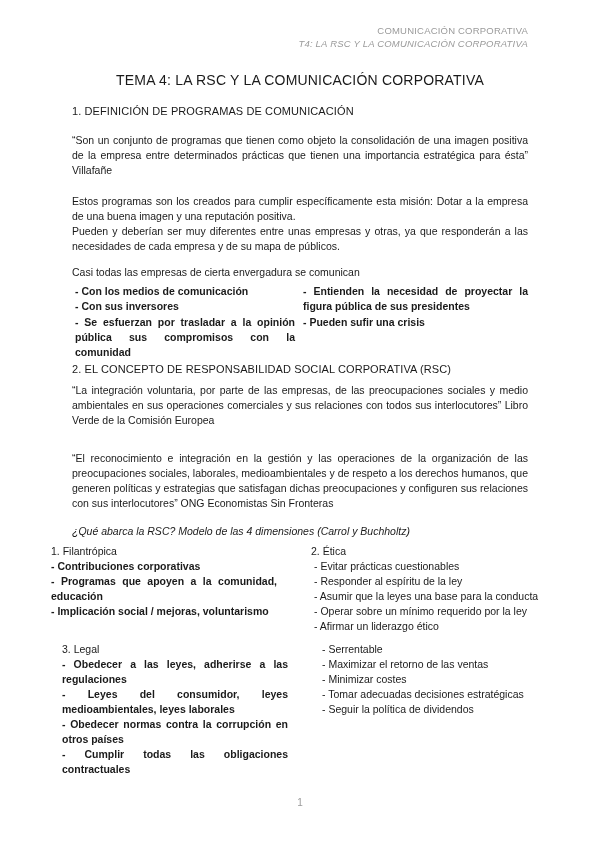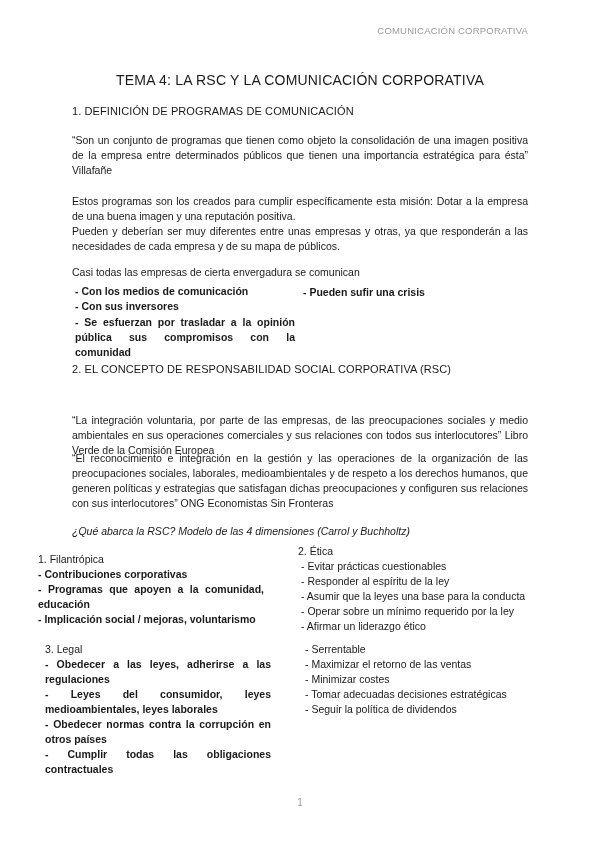--- a/index.html
+++ b/index.html
@@ -14,66 +14,68 @@
   .cols { position: absolute; display: flex; }
   .col { line-height: 15px; }
   .item { text-align: justify; font-weight: bold; }
   .pnum { position: absolute; left: 0; width: 600px; top: 797px; text-align: center; color: #9a9a9a; font-size: 10px; }
 </style>
 </head>
 <body>
 
 <div class="hdr">
   <div>COMUNICACIÓN CORPORATIVA</div>
+  <div class="sub">T4: LA RSC Y LA COMUNICACIÓN CORPORATIVA</div>
 </div>
 
 <div class="title">TEMA 4: LA RSC Y LA COMUNICACIÓN CORPORATIVA</div>
 
 <div class="abs h" style="top:104px;">1. DEFINICIÓN DE PROGRAMAS DE COMUNICACIÓN</div>
-<div class="abs just" style="top:133px;">“Son un conjunto de programas que tienen como objeto la consolidación de una imagen positiva de la empresa entre determinados públicos que tienen una importancia estratégica para ésta” Villafañe</div>
+<div class="abs just" style="top:133px;">“Son un conjunto de programas que tienen como objeto la consolidación de una imagen positiva de la empresa entre determinados prácticas que tienen una importancia estratégica para ésta” Villafañe</div>
 <div class="abs just" style="top:194px;">Estos programas son los creados para cumplir específicamente esta misión: Dotar a la empresa de una buena imagen y una reputación positiva.</div>
 <div class="abs just" style="top:224px;">Pueden y deberían ser muy diferentes entre unas empresas y otras, ya que responderán a las necesidades de cada empresa y de su mapa de públicos.</div>
 <div class="abs" style="top:265px;">Casi todas las empresas de cierta envergadura se comunican</div>
 
 <div class="cols" style="left:75px; top:284px; width:453px;">
   <div class="col" style="width:220px; margin-right:8px;">
     <div class="item">- Con los medios de comunicación</div>
     <div class="item">- Con sus inversores</div>
     <div class="item" style="padding-top:1px;">- Se esfuerzan por trasladar a la opinión pública sus compromisos con la comunidad</div>
   </div>
   <div class="col" style="width:225px;">
+    <div class="item">- Entienden la necesidad de proyectar la figura pública de sus presidentes</div>
     <div class="item" style="padding-top:1px;">- Pueden sufir una crisis</div>
   </div>
 </div>
 
 <div class="abs h" style="top:362px;">2. EL CONCEPTO DE RESPONSABILIDAD SOCIAL CORPORATIVA (RSC)</div>
-<div class="abs just" style="top:413px;">“La integración voluntaria, por parte de las empresas, de las preocupaciones sociales y medio ambientales en sus operaciones comerciales y sus relaciones con todos sus interlocutores” Libro Verde de la Comisión Europea</div>
+<div class="abs just" style="top:383px;">“La integración voluntaria, por parte de las empresas, de las preocupaciones sociales y medio ambientales en sus operaciones comerciales y sus relaciones con todos sus interlocutores” Libro Verde de la Comisión Europea</div>
 <div class="abs just" style="top:451px;">“El reconocimiento e integración en la gestión y las operaciones de la organización de las preocupaciones sociales, laborales, medioambientales y de respeto a los derechos humanos, que generen políticas y estrategias que satisfagan dichas preocupaciones y configuren sus relaciones con sus interlocutores” ONG Economistas Sin Fronteras</div>
 <div class="abs" style="top:524px; left:72px; padding-left:0px;font-style:italic;">¿Qué abarca la RSC? Modelo de las 4 dimensiones (Carrol y  Buchholtz)</div>
 
-<div class="cols" style="left:38px; top:544px; width:500px;align-items:center;">
+<div class="cols" style="left:51px; top:544px; width:500px;">
   <div class="col" style="width:226px; margin-right:34px;">
     <div>1. Filantrópica</div>
     <div class="item">- Contribuciones corporativas</div>
     <div class="item">- Programas que apoyen a la comunidad, educación</div>
     <div class="item">- Implicación social / mejoras, voluntarismo</div>
   </div>
   <div class="col" style="width:240px;">
     <div>2. Ética</div>
     <div style="padding-left:3px;">
       <div>- Evitar prácticas cuestionables</div>
       <div>- Responder al espíritu de la ley</div>
       <div>- Asumir que la leyes una base para la conducta</div>
       <div>- Operar sobre un mínimo requerido por la ley</div>
       <div>- Afirmar un liderazgo ético</div>
     </div>
   </div>
 </div>
 
-<div class="cols" style="left:45px; top:642px; width:500px;">
+<div class="cols" style="left:62px; top:642px; width:500px;">
   <div class="col" style="width:226px; margin-right:34px;">
     <div>3. Legal</div>
     <div class="item">- Obedecer a las leyes, adherirse a las regulaciones</div>
     <div class="item">- Leyes del consumidor, leyes medioambientales, leyes laborales</div>
     <div class="item">- Obedecer normas contra la corrupción en otros países</div>
     <div class="item">- Cumplir todas las obligaciones contractuales</div>
   </div>
   <div class="col" style="width:240px;">
     <div>- Serrentable</div>
     <div>- Maximizar el retorno de las ventas</div>

